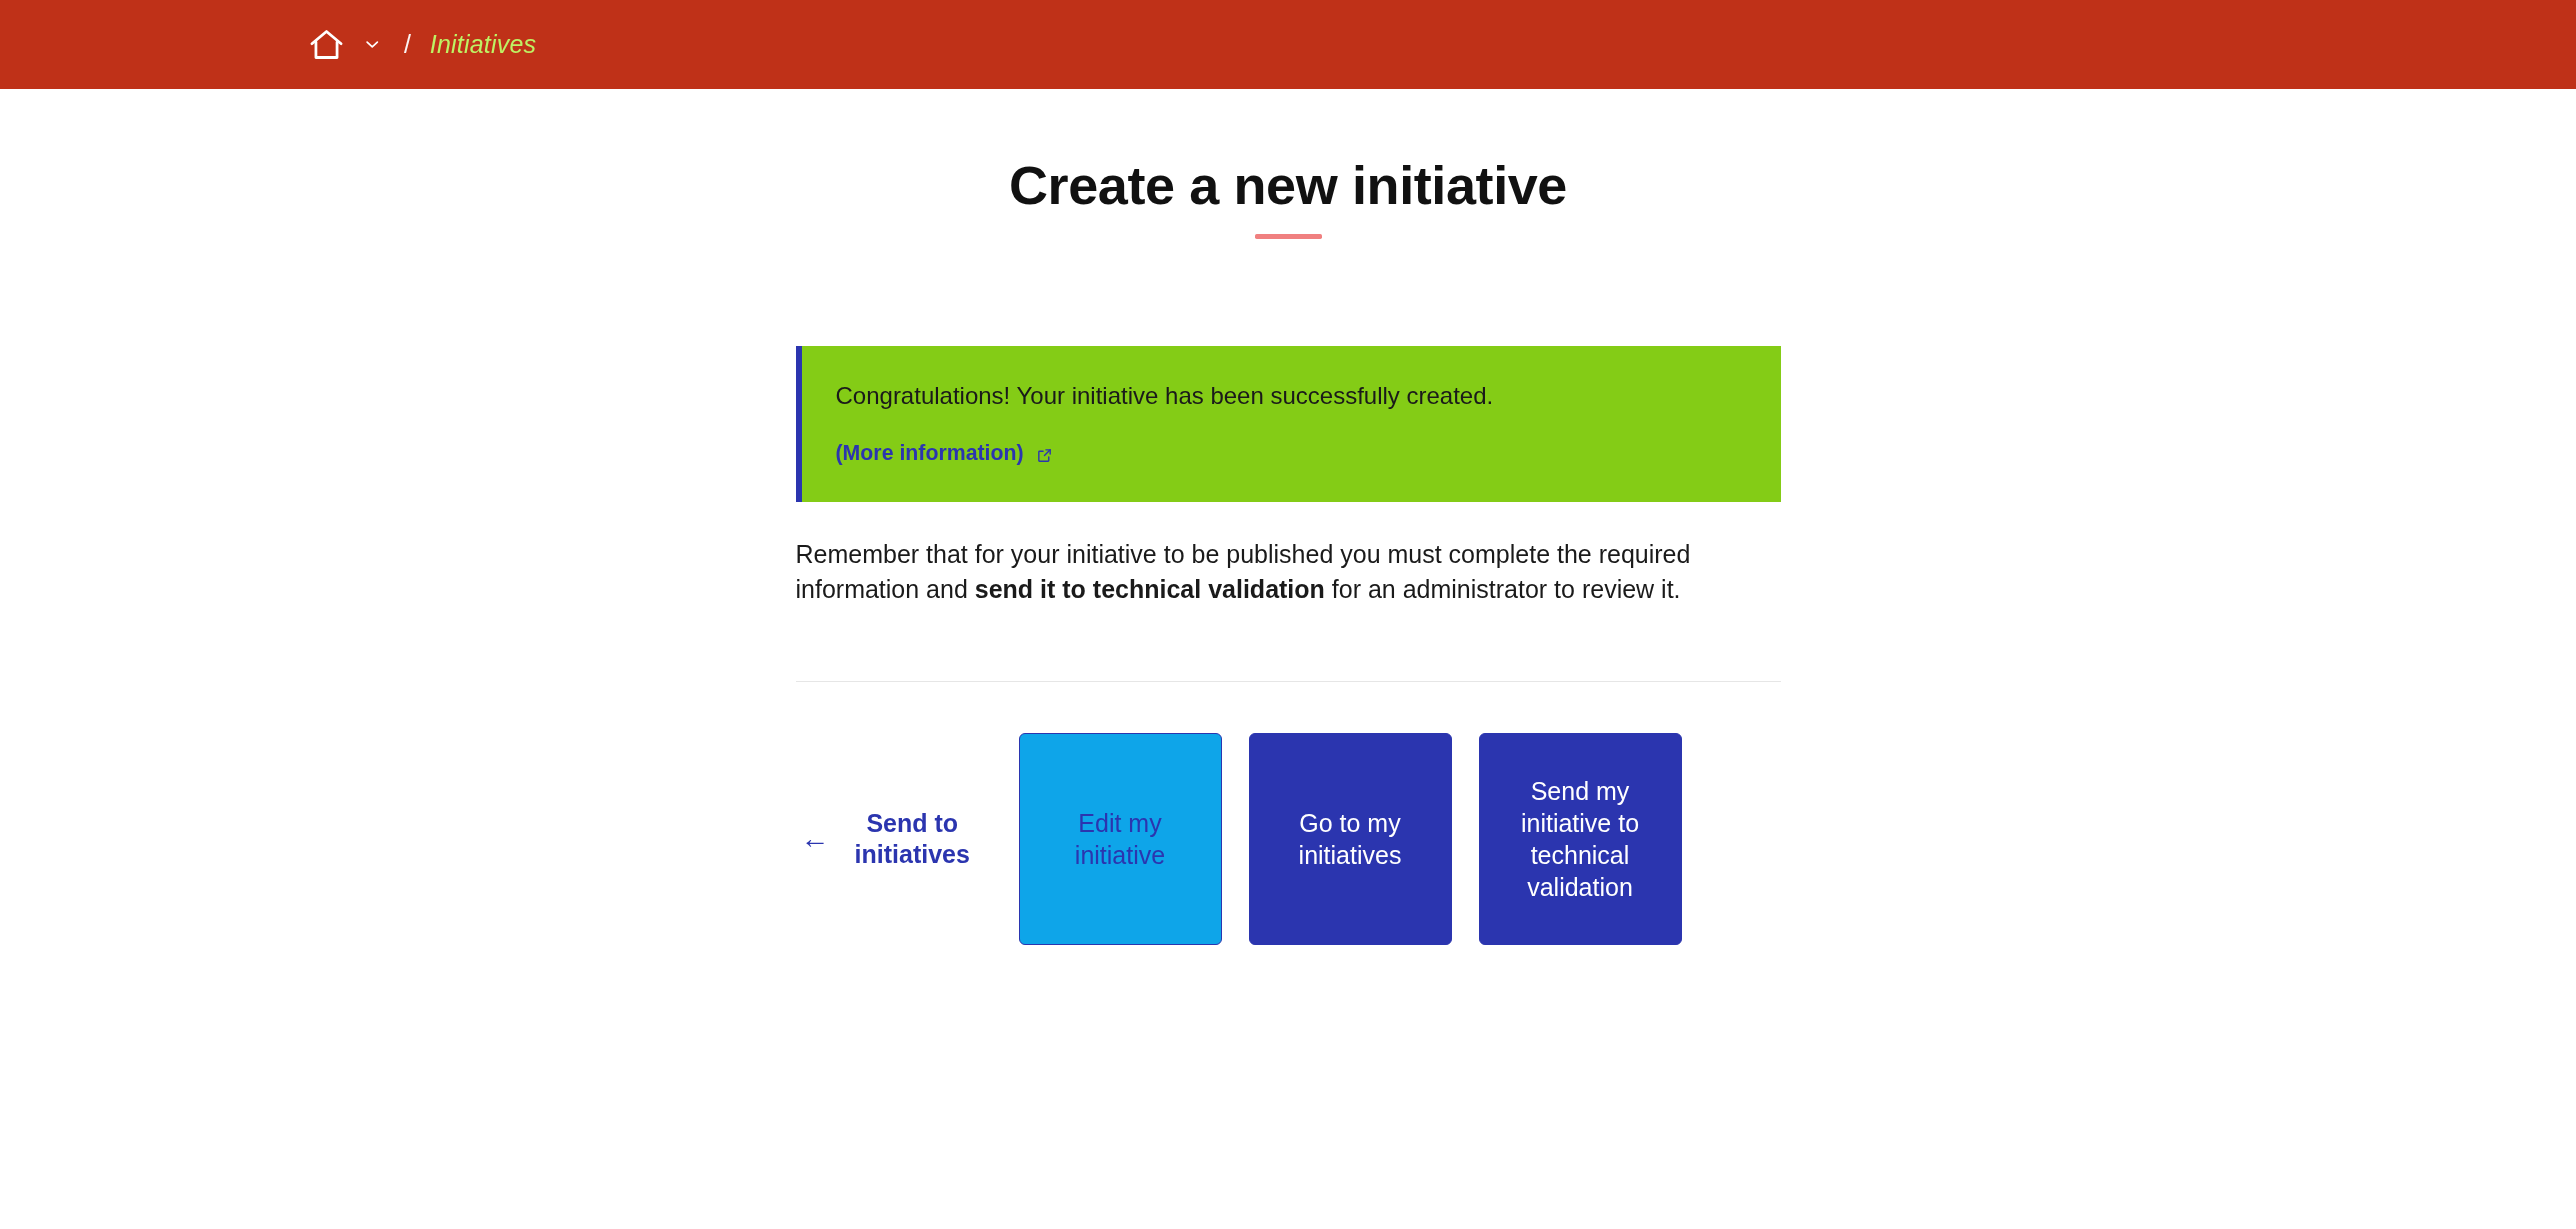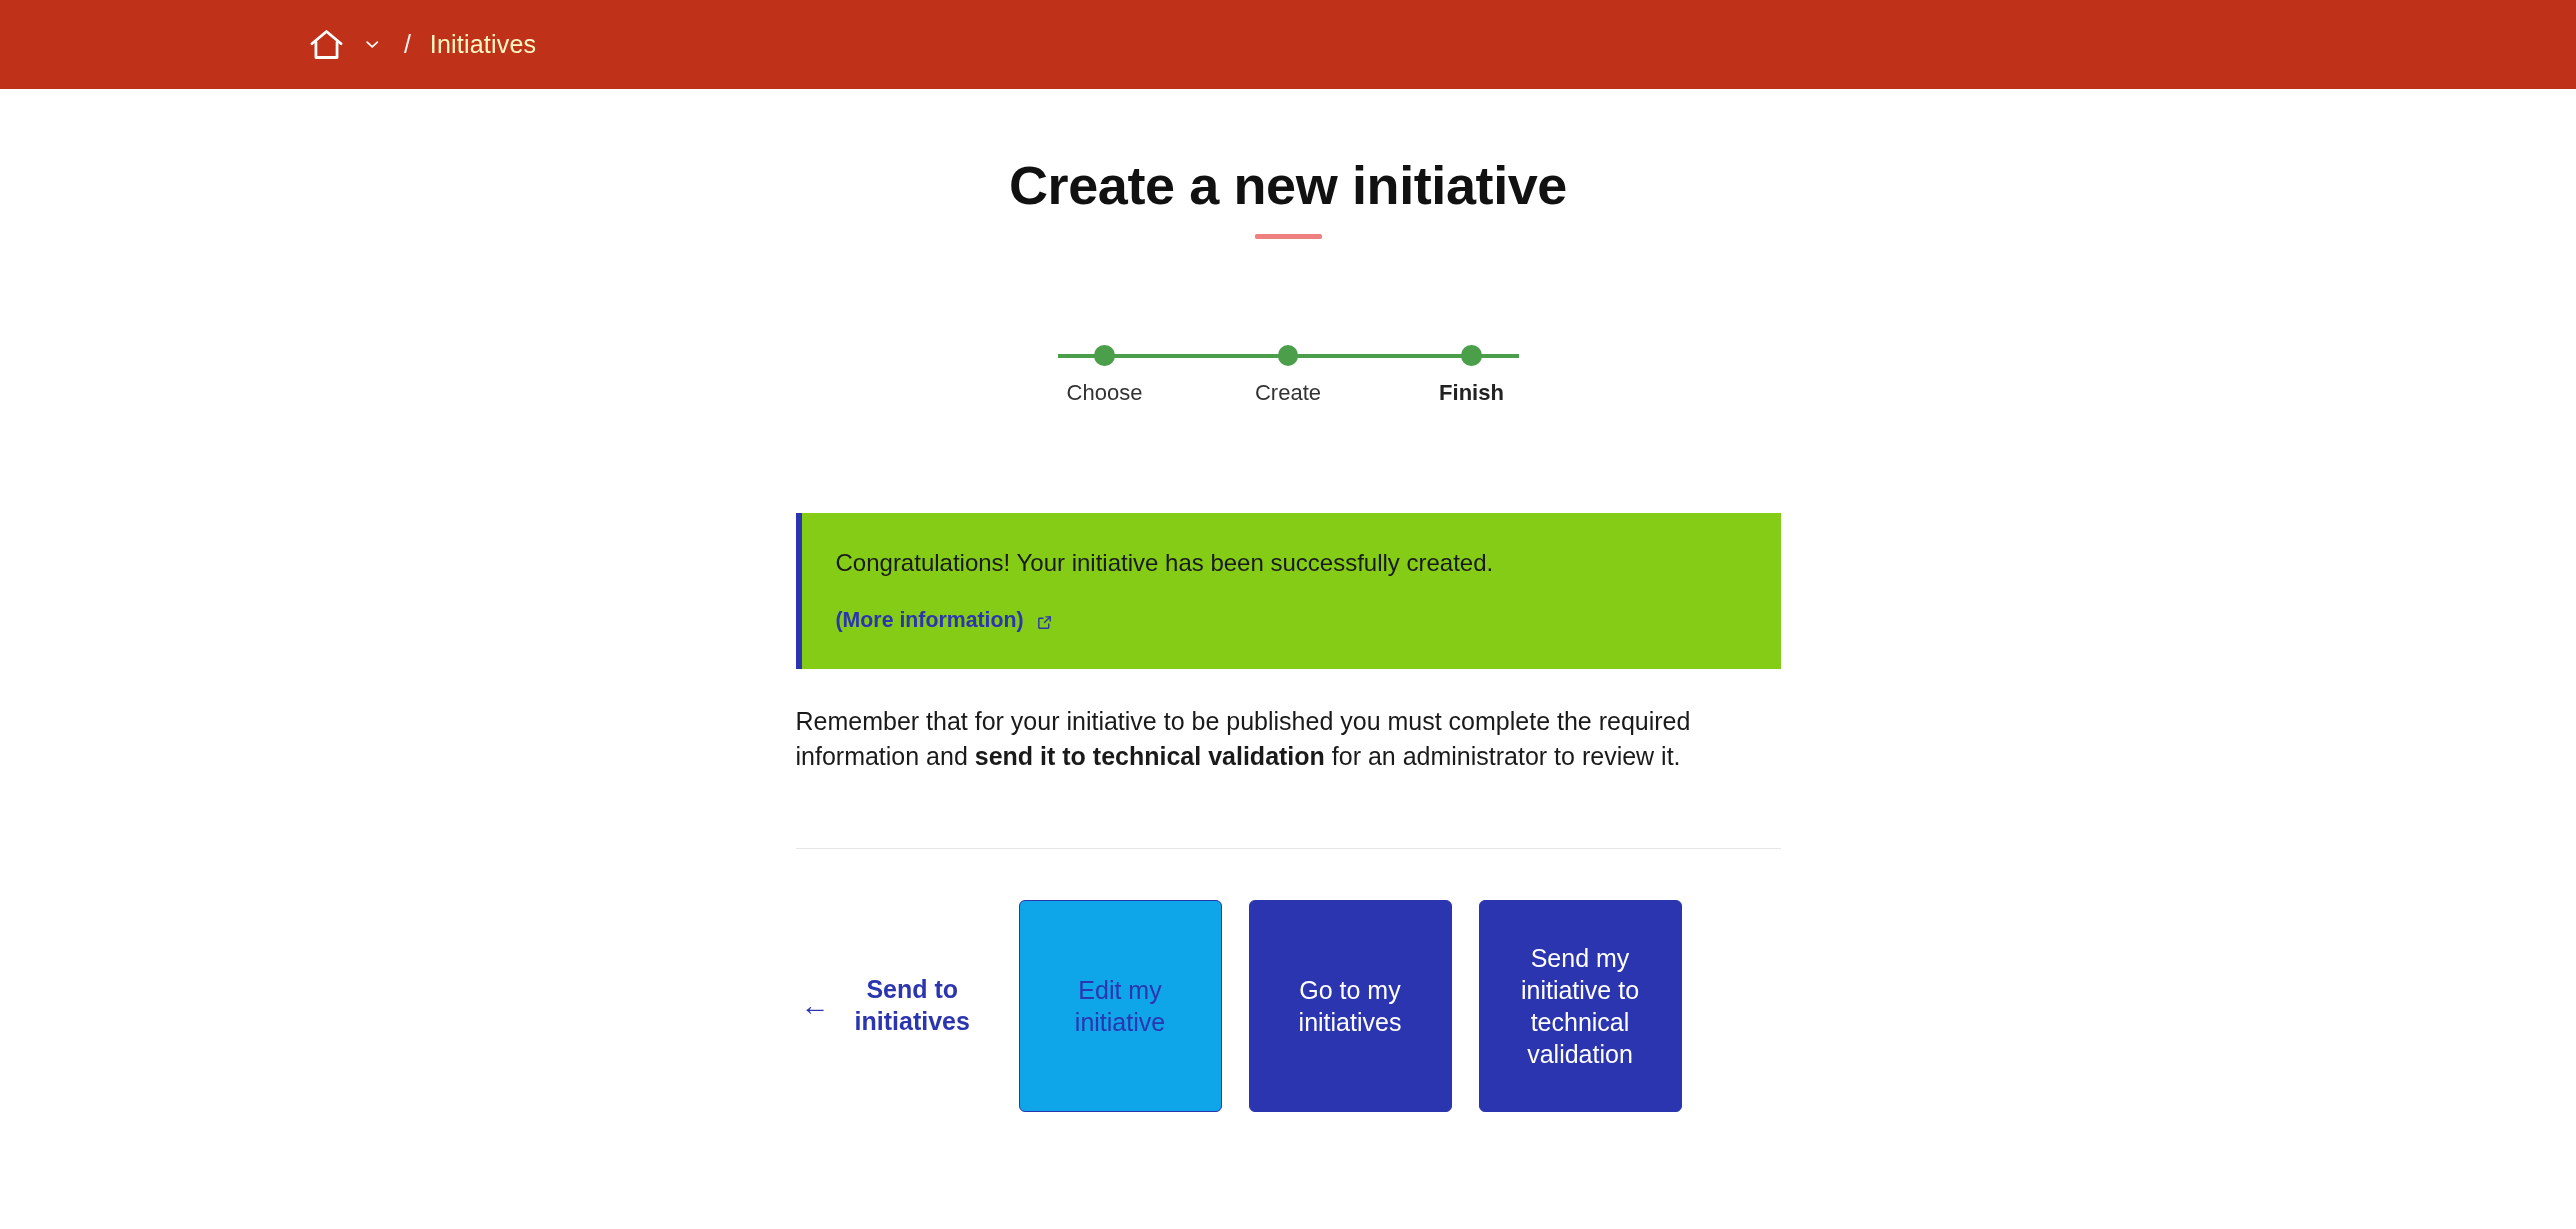--- a/index.html
+++ b/index.html
@@ -41,23 +41,24 @@
     justify-content: center;
     cursor: pointer;
   }
   .crumb-sep {
     color: #ffffff;
     font-size: 25px;
     margin: 0 19px 0 20.5px;
     opacity: .95;
   }
   .crumb-current {
-    color: #fef9c3;
+    color: #bef264;
     font-size: 25px;
     letter-spacing: 0.2px;
+    font-style: italic;
   }
 
   
   .page {
     position: relative;
     width: 100%;
   }
   .title-wrap {
     text-align: center;
     margin-top: 67px;
@@ -256,37 +257,20 @@
   <span class="crumb-current">Initiatives</span>
 </div>
 
 <div class="page">
 
   <div class="title-wrap">
     <h1 class="page-title">Create a new initiative</h1>
     <div class="title-rule"></div>
   </div>
 
-  <div class="stepper">
-    <div class="step-line"></div>
-    <div class="steps">
-      <div class="step">
-        <div class="step-dot"></div>
-        <div class="step-label">Choose</div>
-      </div>
-      <div class="step">
-        <div class="step-dot"></div>
-        <div class="step-label">Create</div>
-      </div>
-      <div class="step current">
-        <div class="step-dot"></div>
-        <div class="step-label">Finish</div>
-      </div>
-    </div>
-  </div>
 
   <div class="content">
 
     <div class="callout">
       <div class="callout-text">Congratulations! Your initiative has been successfully created.</div>
       <a class="callout-link">
         <span>(More information)</span>
         <span class="ext-icon">
           <svg width="17" height="17" viewBox="0 0 24 24" fill="none" stroke="#2b35af" stroke-width="2" stroke-linecap="round" stroke-linejoin="round">
             <path d="M14 4h6v6"></path>

